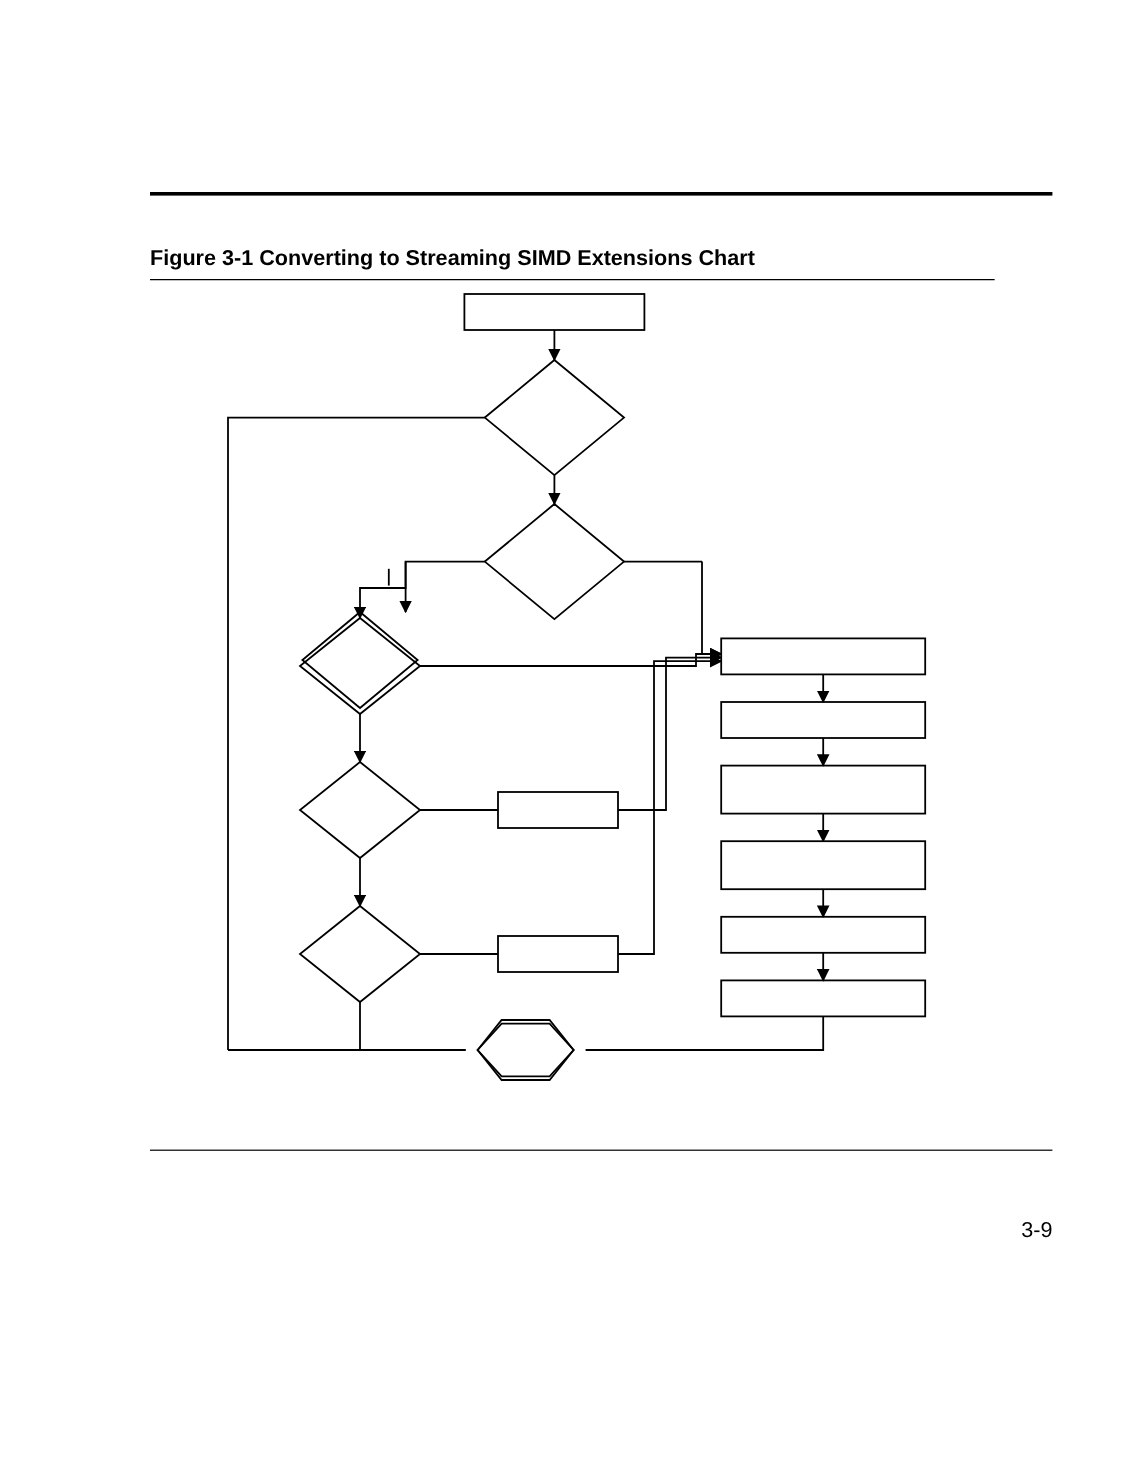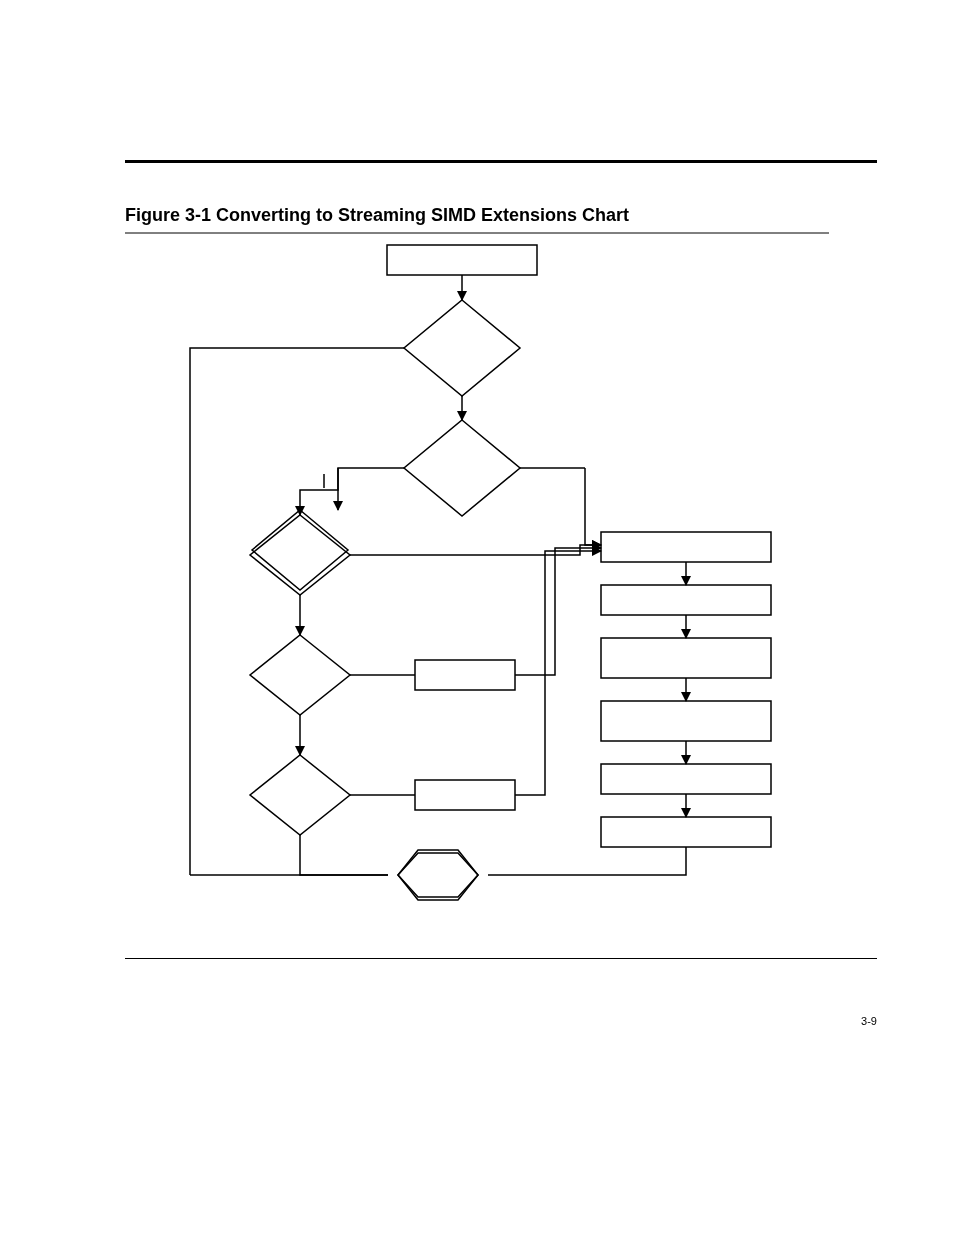--- a/index.html
+++ b/index.html
@@ -1,21 +1,21 @@
 <!DOCTYPE html>
 <html><head>
 <meta charset="utf-8">
 <style>
   html,body{margin:0;padding:0;background:#fff;font-family:Arial,Helvetica,sans-serif;}
   .page{width:954px;height:1235px;position:relative;background:#fff;padding-left:48px;}
   .rule-top{position:absolute;left:125px;right:125px;top:160px;border-top:3px solid #000;}
   .caption{position:absolute;left:125px;top:205px;font-size:18px;font-weight:bold;color:#000;}
   .figure{position:absolute;left:125px;right:125px;top:230px;}
   .rule-bottom-fig{position:absolute;left:125px;right:125px;top:958px;border-top:1px solid #000;}
-  .page-num{position:absolute;right:125px;top:1015px;font-size:11px;color:#000;}
+  .page-num{position:absolute;right:125px;top:1015px;font-size:18px;color:#000;}
 </style>
 </head>
 <body>
 
 <div class="page">
   <div class="rule-top"></div>
   <div class="caption">Figure 3-1   Converting to Streaming SIMD Extensions Chart</div>
 
   <div class="figure">
     <svg width="704" height="720" viewBox="0 0 704 720">

